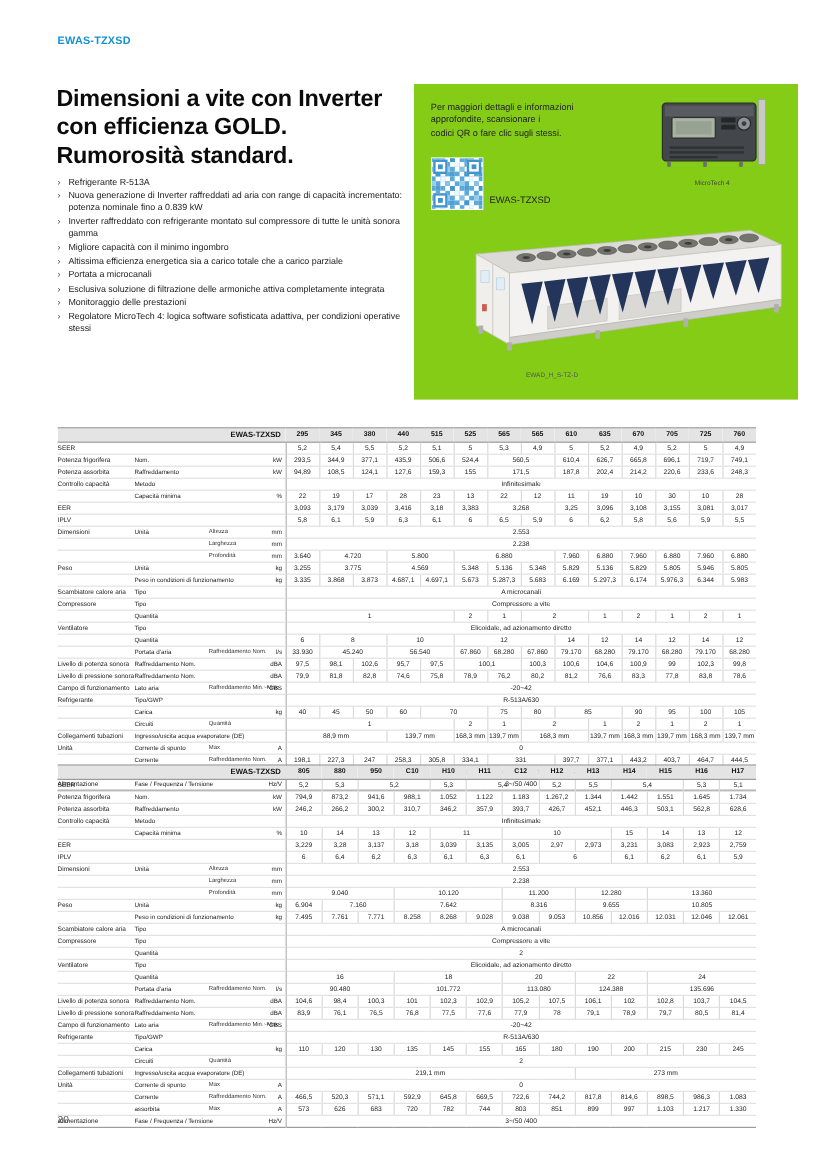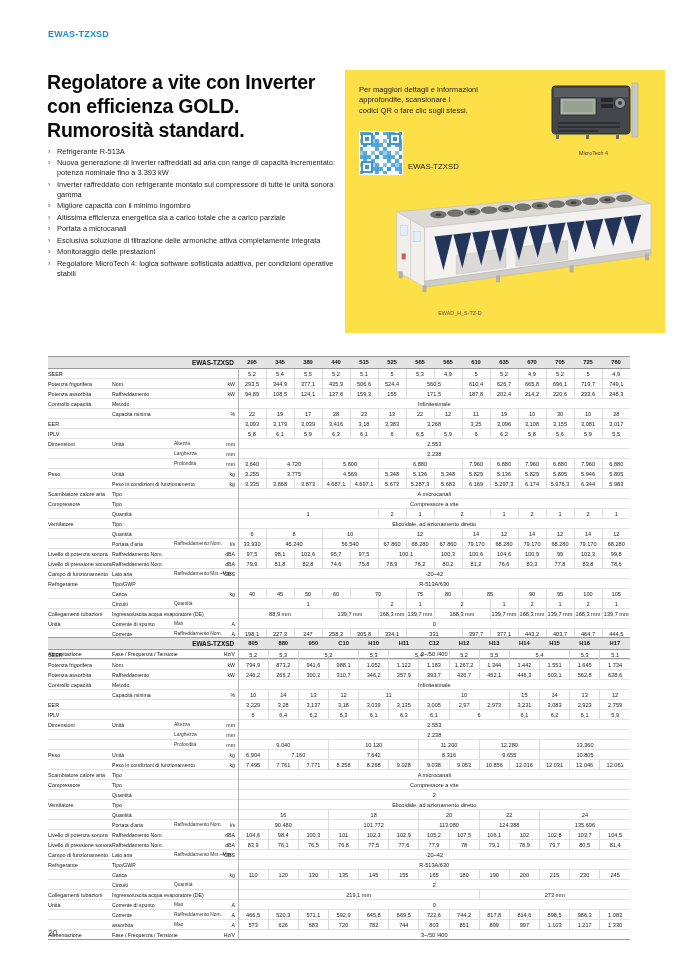--- a/index.html
+++ b/index.html
@@ -7,21 +7,21 @@
        font-family:"Liberation Sans",sans-serif;color:#111;}
   .page{position:absolute;inset:0;background:#fff;text-decoration:underline;}
 
   .brand-code{position:absolute;left:48px;top:29px;font-size:9px;font-weight:bold;color:#1590d2;letter-spacing:.2px;}
   .title{position:absolute;left:47px;top:58px;width:300px;font-size:19.5px;line-height:1.22;font-weight:bold;color:#0b0b0b;white-space:pre-line;letter-spacing:-.2px;}
 
   .features{position:absolute;left:48px;top:147px;width:302px;margin:0;padding:0;list-style:none;}
   .features li{position:relative;padding-left:9px;font-size:7.4px;line-height:1.35;color:#222;margin-bottom:1.5px;}
   .features li::before{content:"\203A";position:absolute;left:0;top:0;color:#444;}
 
-  .panel{position:absolute;left:345px;top:70px;width:320px;height:263px;background:#fde047;}
+  .panel{position:absolute;left:345px;top:70px;width:320px;height:263px;background:#84cc16;}
   .panel-text{position:absolute;left:14px;top:15px;width:180px;font-size:7.6px;line-height:1.35;color:#222;white-space:pre-line;}
   .qr{position:absolute;left:14px;top:61px;width:44px;height:44px;}
   .qr-label{position:absolute;left:63px;top:92px;font-size:7.8px;color:#222;}
   .controller{position:absolute;right:24px;top:10px;width:95px;height:62px;}
   .controller-caption{position:absolute;right:24px;top:80px;width:95px;text-align:center;font-size:5.4px;color:#444;}
   .product{position:absolute;left:12px;top:112px;width:298px;height:118px;}
   .product-caption{position:absolute;left:0;top:240px;width:230px;text-align:center;font-size:5.4px;color:#555;}
 
   .tblwrap{position:absolute;left:48px;width:582px;}
   #t0{top:356px;} #t1{top:637px;}
@@ -42,34 +42,34 @@
   .un{margin-left:auto;padding-right:3px;font-size:5.2px;}
 
   .page-number{position:absolute;left:48px;top:928px;font-size:8.5px;color:#555;}
 </style>
 </head>
 <body>
 
 <div class="page">
 
   <div class="brand-code">EWAS-TZXSD</div>
-  <h1 class="title">Regolatore a vite con Inverter
+  <h1 class="title">Dimensioni a vite con Inverter
 con efficienza GOLD.
 Rumorosità standard.</h1>
 
   <ul class="features">
       <li>Refrigerante R-513A</li>
-      <li>Nuova generazione di Inverter raffreddati ad aria con range di capacità incrementato: potenza nominale fino a 3.393 kW</li>
+      <li>Nuova generazione di Inverter raffreddati ad aria con range di capacità incrementato: potenza nominale fino a 0.839 kW</li>
       <li>Inverter raffreddato con refrigerante montato sul compressore di tutte le unità sonora gamma</li>
       <li>Migliore capacità con il minimo ingombro</li>
       <li>Altissima efficienza energetica sia a carico totale che a carico parziale</li>
       <li>Portata a microcanali</li>
       <li>Esclusiva soluzione di filtrazione delle armoniche attiva completamente integrata</li>
       <li>Monitoraggio delle prestazioni</li>
-      <li>Regolatore MicroTech 4: logica software sofisticata adattiva, per condizioni operative stabili</li>
+      <li>Regolatore MicroTech 4: logica software sofisticata adattiva, per condizioni operative stessi</li>
     </ul>
 
   <div class="panel">
     <div class="panel-text">Per maggiori dettagli e informazioni
 approfondite, scansionare i
 codici QR o fare clic sugli stessi.</div>
 
     <svg class="qr" viewBox="0 0 44 44">
       <rect x="0" y="0" width="44" height="44" fill="#ffffff"></rect>
       <defs>

